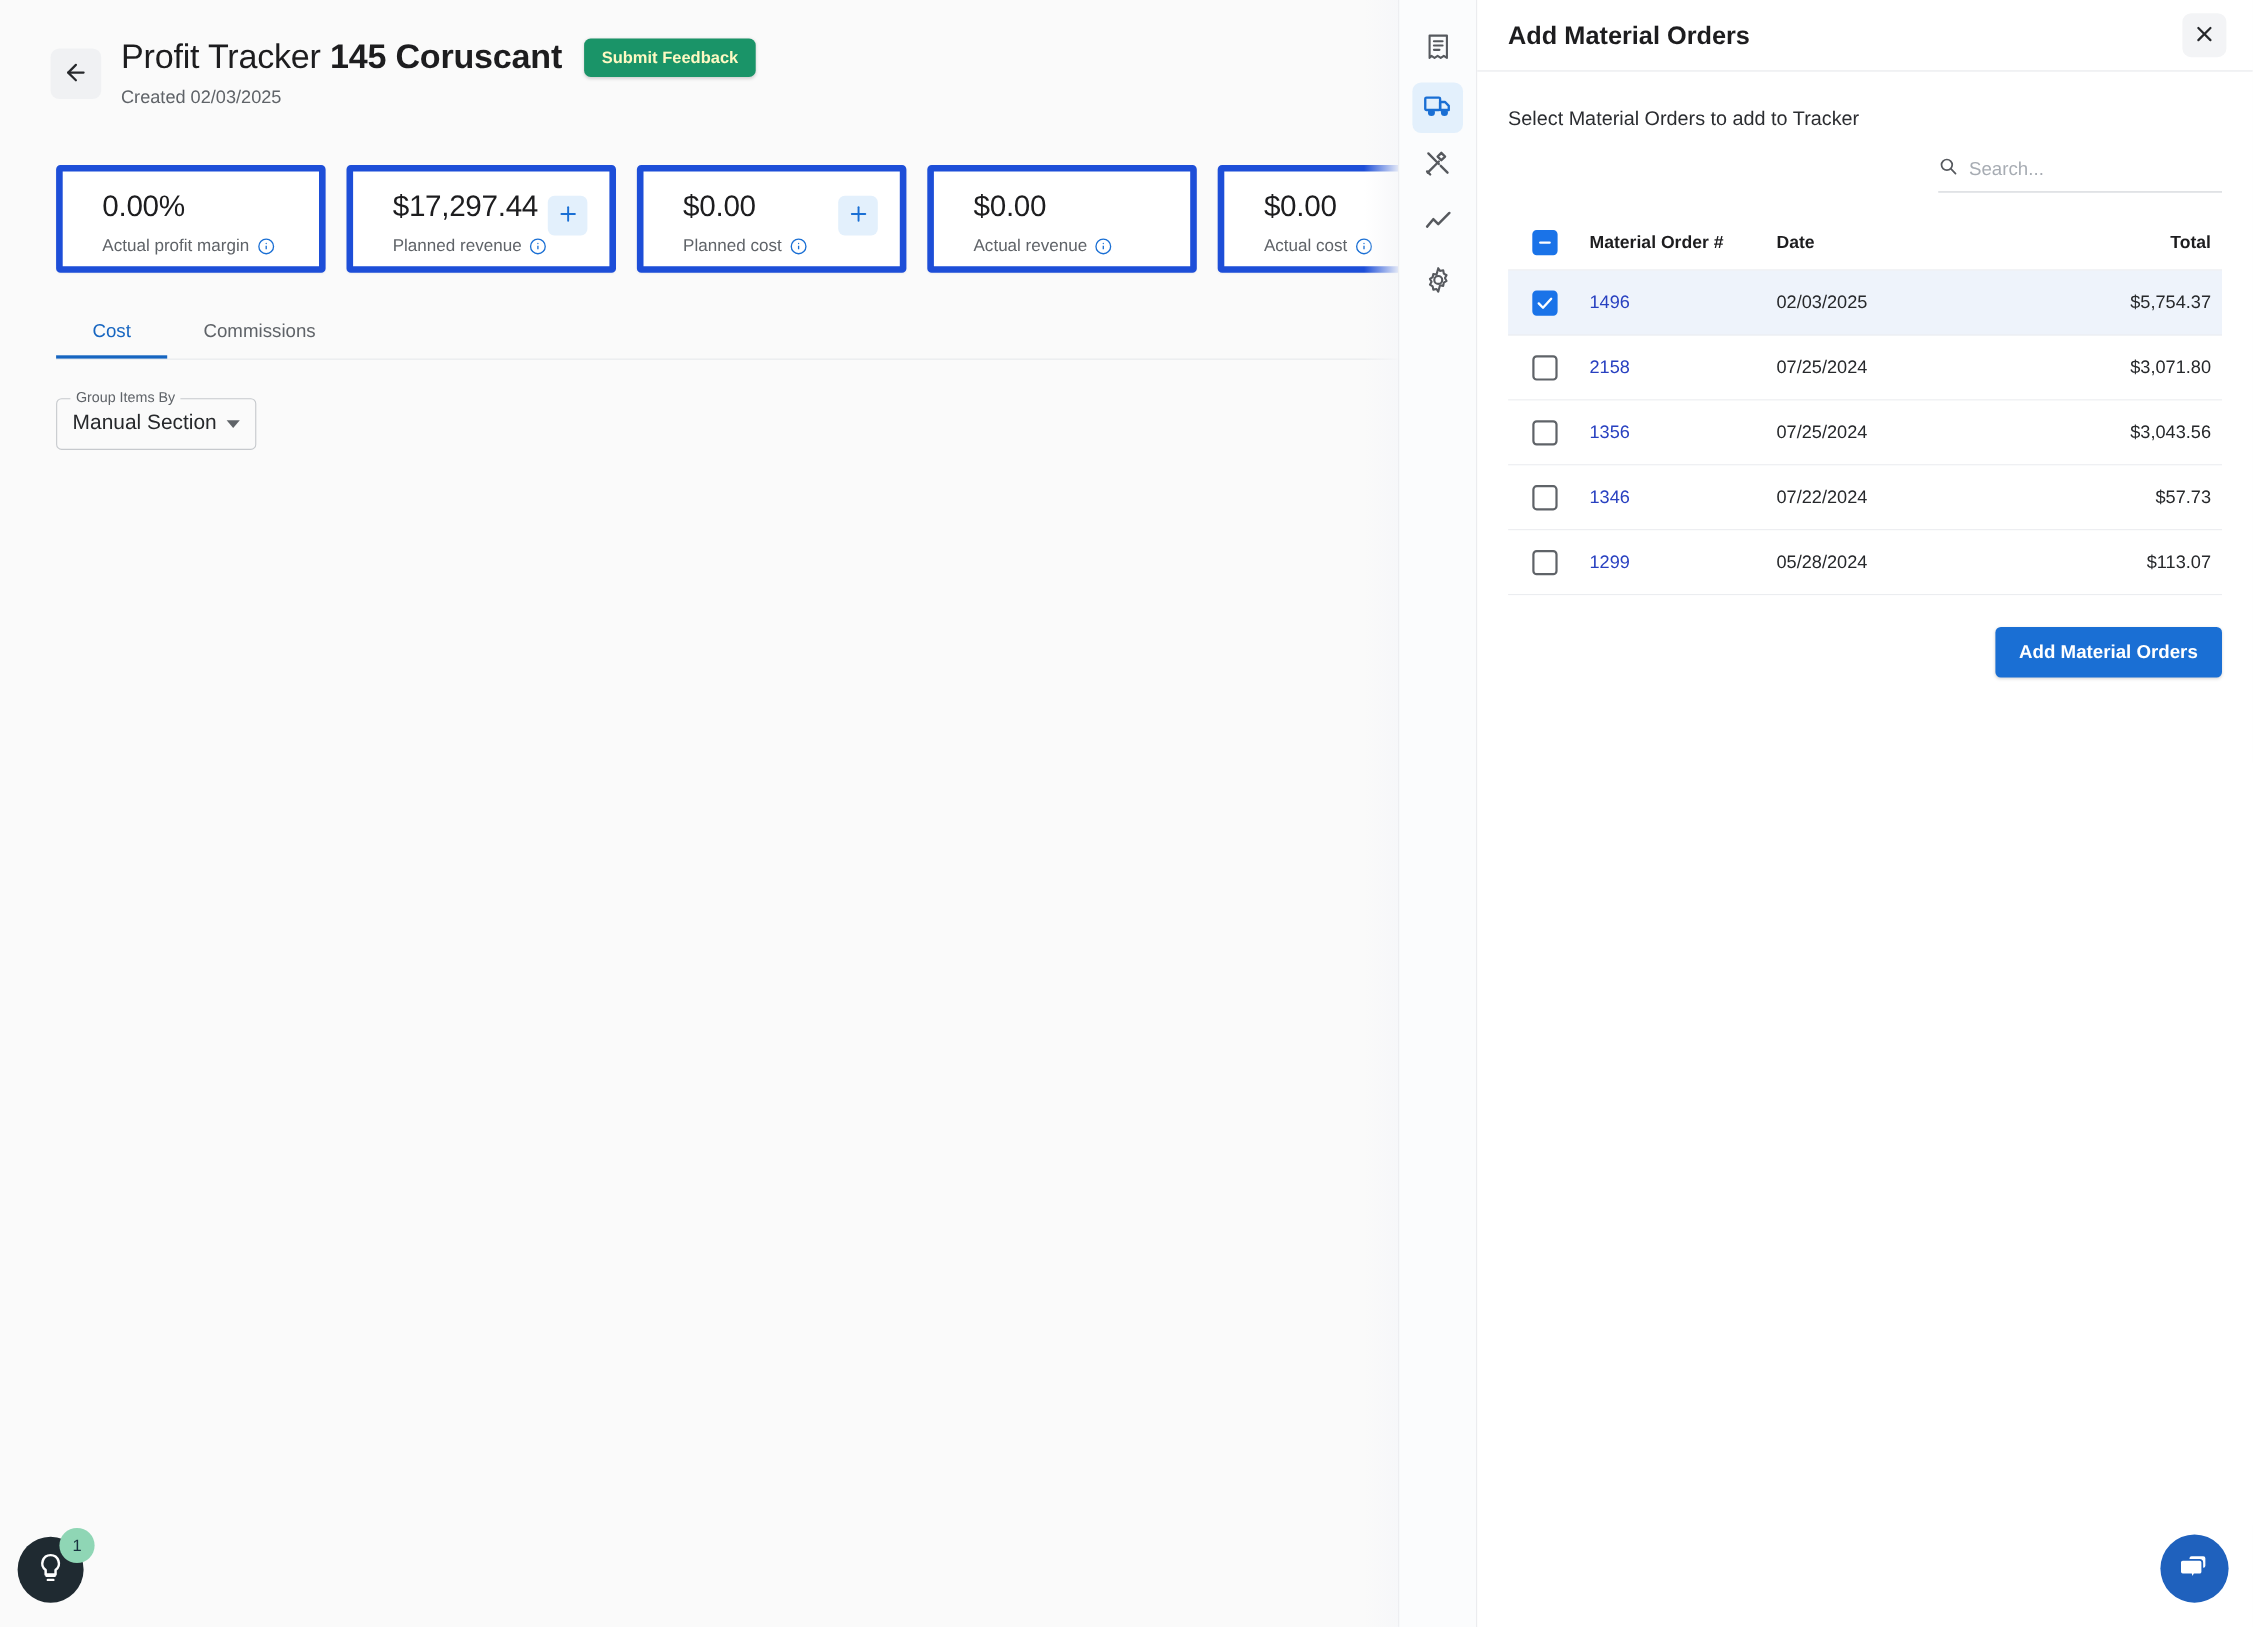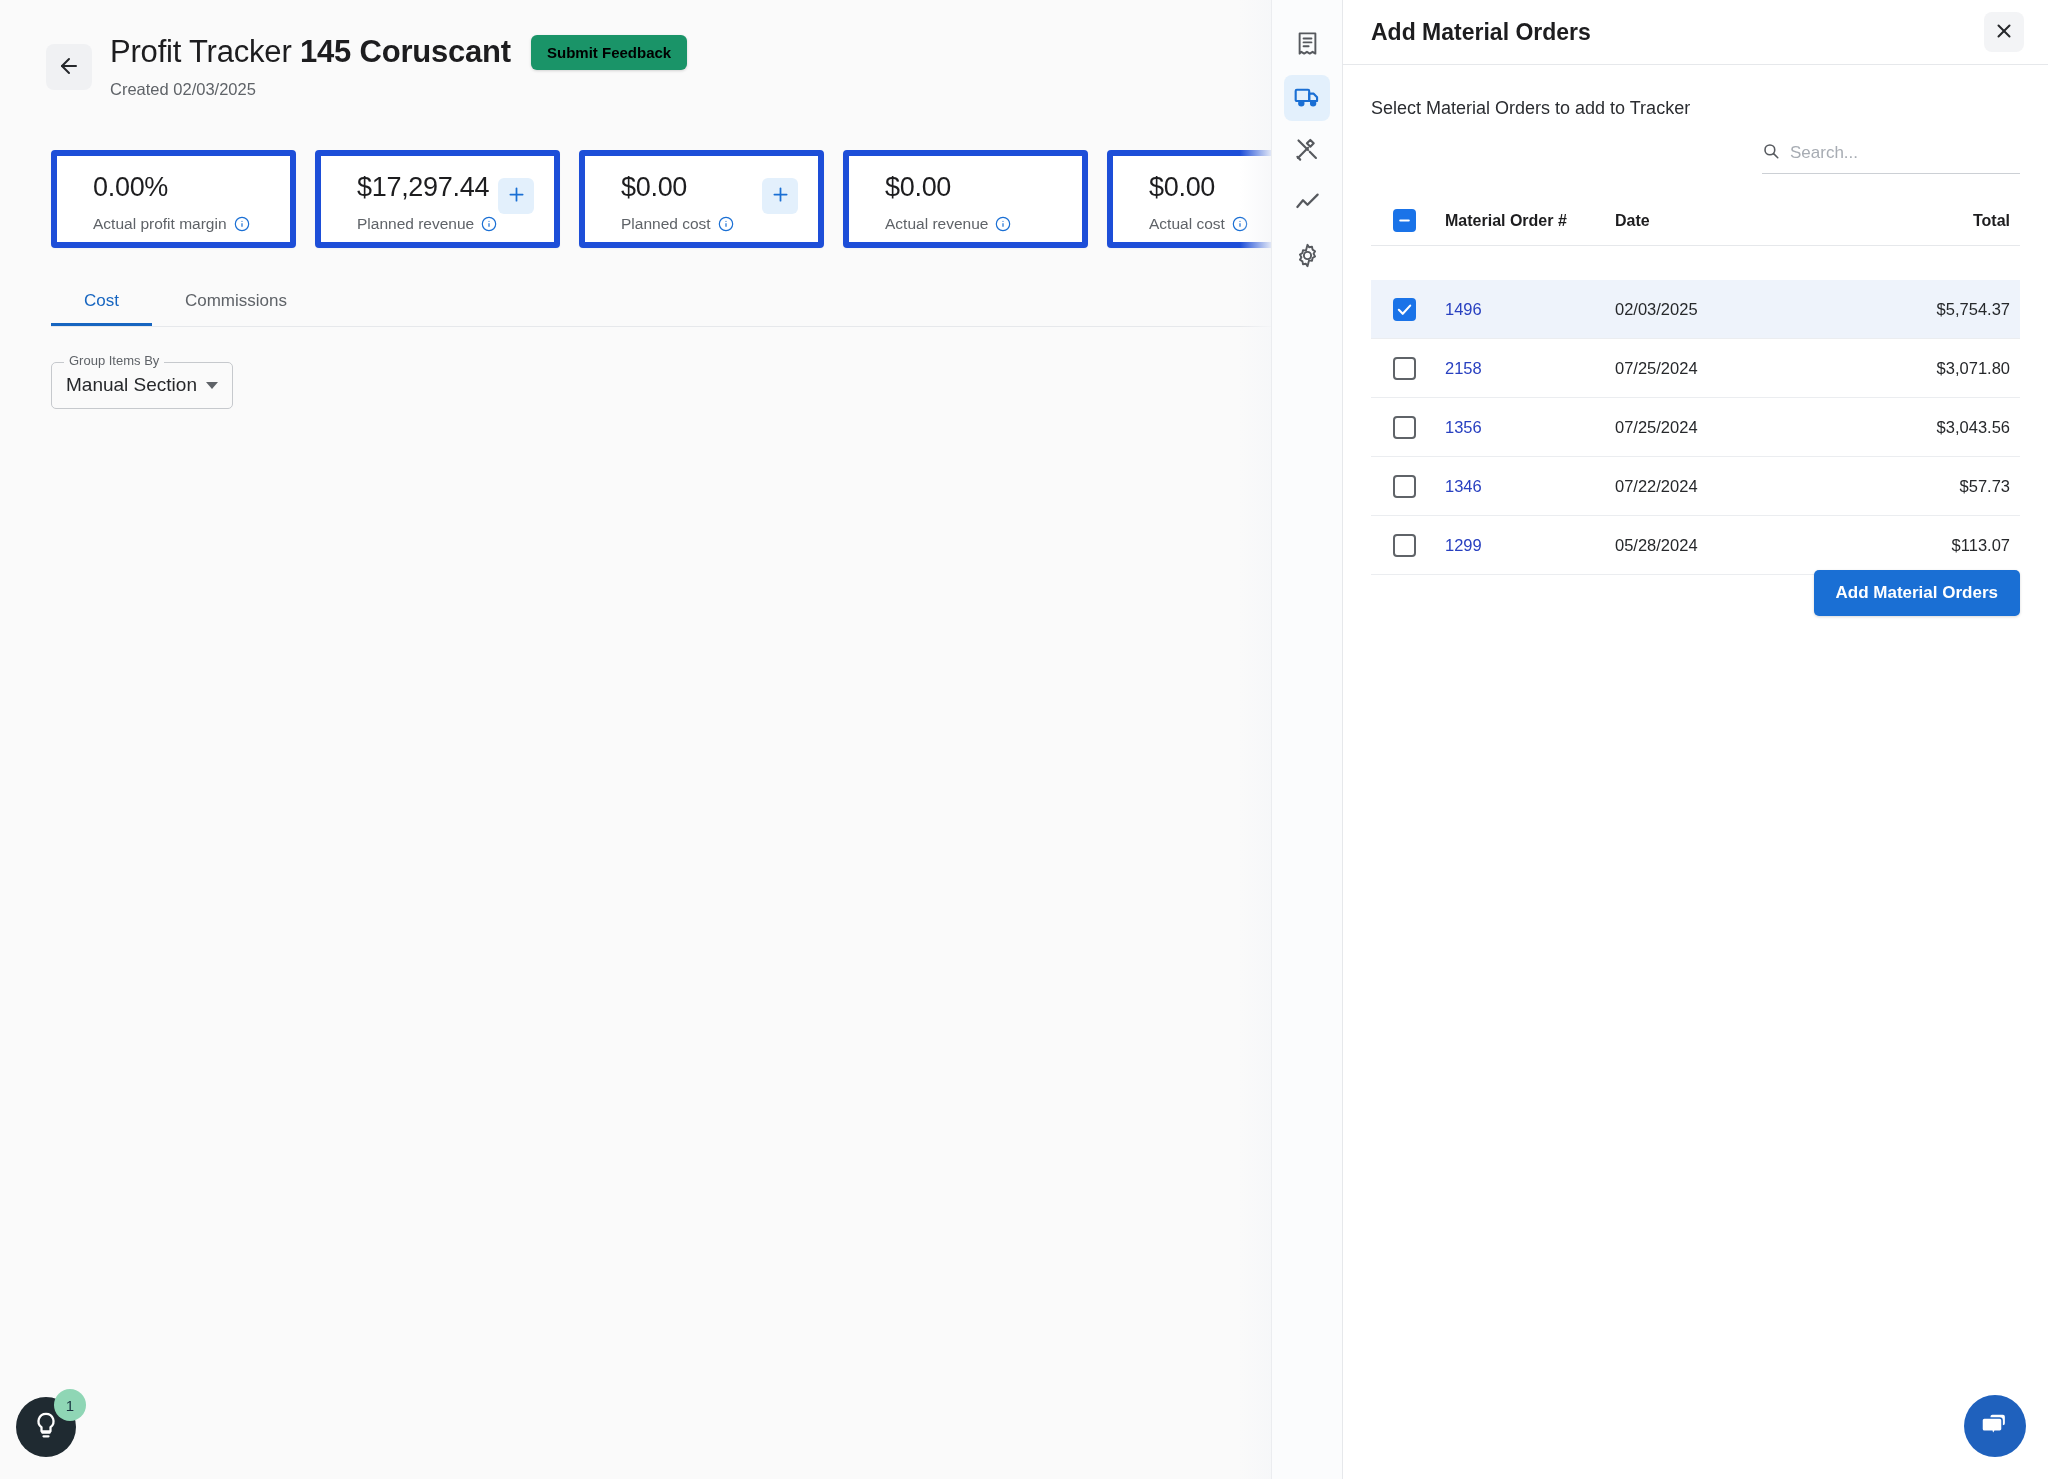--- a/index.html
+++ b/index.html
@@ -24,21 +24,21 @@
     width: 46px; height: 46px; border-radius: 8px; background: #f0f1f3;
     display: flex; align-items: center; justify-content: center;
     margin-top: 10px; cursor: pointer; border: none;
   }
   .back-btn svg { width: 24px; height: 24px; }
   .title-block { margin-left: 18px; }
   .title-row { display: flex; align-items: center; gap: 20px; }
   .page-title { font-size: 31px; font-weight: 400; color: #1d1d1f; letter-spacing: -0.2px; white-space: nowrap; }
   .page-title b { font-weight: 700; }
   .feedback-btn {
-    background: #1a9468; color: #000000; border: none; border-radius: 6px;
+    background: #1a9468; color: #fef9c3; border: none; border-radius: 6px;
     font-size: 15px; font-weight: 600; padding: 9px 16px; cursor: pointer;
     font-family: "Liberation Sans", sans-serif; white-space: nowrap;
     box-shadow: 0 1px 3px rgba(0,0,0,0.16);
   }
   .created { font-size: 16.5px; color: #5f6368; margin-top: 10px; }
 
   
   .kpi-row { position: absolute; left: 51px; top: 150px; display: flex; gap: 19px; }
   .kpi-card {
     width: 245px; height: 98px; background: #fff;
@@ -171,21 +171,21 @@
   
   .mo-table { position: absolute; left: 28px; top: 196px; width: 649px; }
   .mo-head {
     display: flex; align-items: center; height: 50px;
     border-bottom: 1px solid #e6e8eb; font-size: 16px; font-weight: 700; color: #1d1d1f; justify-content: space-between;
   }
   .mo-row {
     display: flex; align-items: center; height: 59px;
     border-bottom: 1px solid #ebedf0; font-size: 16.5px; color: #26282b;
   }
-  .mo-row.selected { background: #eef3fb; margin-top: 34px; }
+  .mo-row.selected { background: #eef3fb; }
   .c-check { width: 74px; display: flex; align-items: center; padding-left: 22px; }
   .c-num { width: 170px; }
   .c-num a { color: #2840c0; text-decoration: none; cursor: pointer; }
   .c-date { flex: 1; }
   .c-total { width: 160px; text-align: right; padding-right: 10px; }
 
   .cb {
     width: 23px; height: 23px; border-radius: 4px;
     border: 2px solid #5f6368; background: #fff;
     display: flex; align-items: center; justify-content: center; cursor: pointer;

